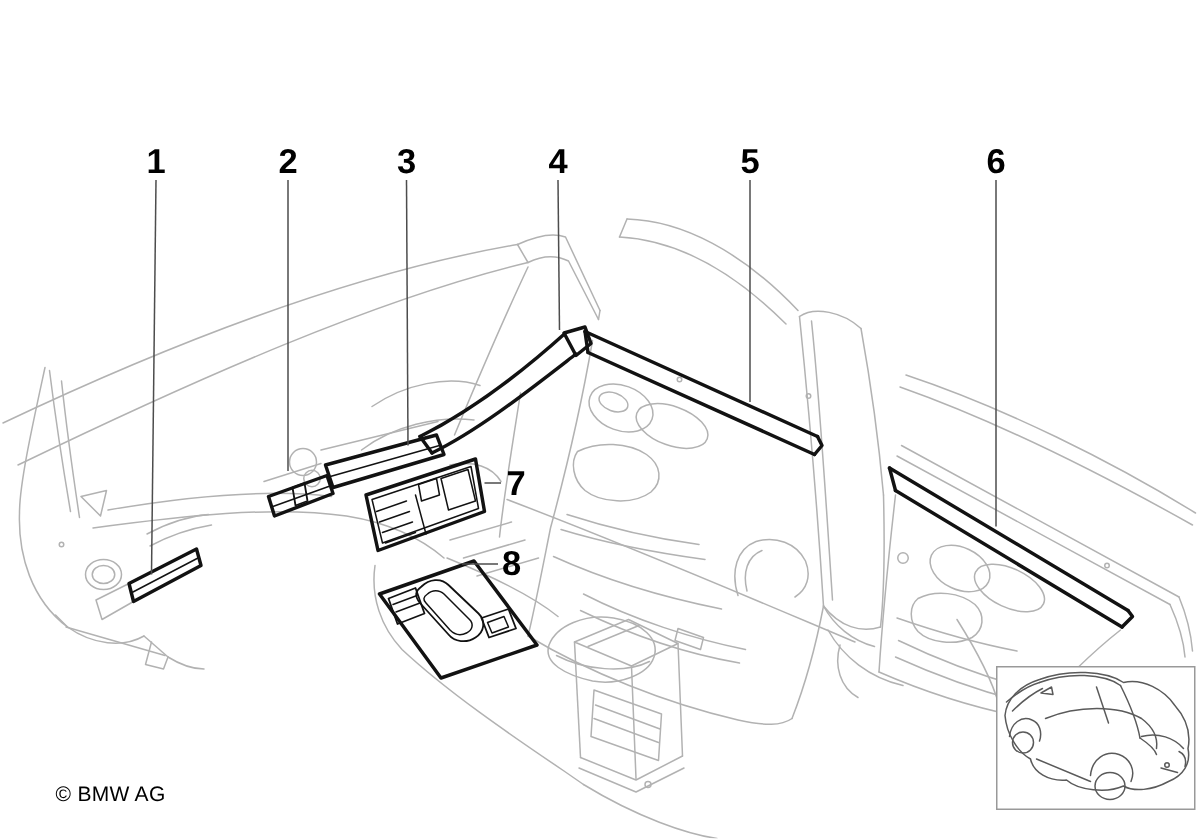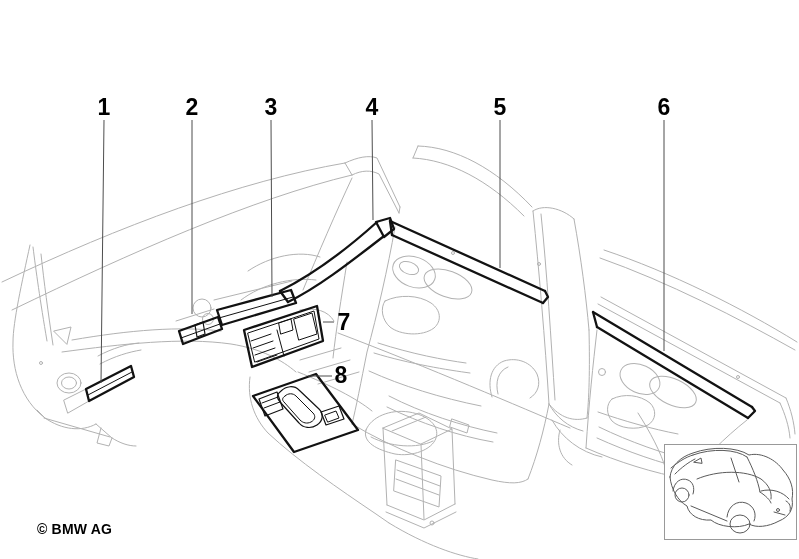--- a/index.html
+++ b/index.html
@@ -9,21 +9,21 @@
   
   .sk{fill:none;stroke:#b2b2b2;stroke-width:1;stroke-linecap:round;stroke-linejoin:round}
   
   .bold{fill:none;stroke:#121212;stroke-width:2.3;stroke-linecap:round;stroke-linejoin:round}
   .med{fill:none;stroke:#121212;stroke-width:1.2;stroke-linecap:round;stroke-linejoin:round}
   .thin{fill:none;stroke:#121212;stroke-width:1;stroke-linecap:round;stroke-linejoin:round}
   .leader{fill:none;stroke:#4d4d4d;stroke-width:1}
   .lbl{font-family:"Liberation Sans",sans-serif;font-weight:700;font-size:23px;fill:#000000}
   .box{fill:#ffffff;stroke:#999999;stroke-width:1}
   .car{fill:none;stroke:#5a5a5a;stroke-width:1;stroke-linecap:round;stroke-linejoin:round}
-  .copyright{position:absolute;left:37px;top:521px;font-size:14px;font-weight:700;
+  .copyright{position:absolute;left:37px;top:521px;font-size:14px;font-weight:400;
              color:#000;letter-spacing:.2px;white-space:nowrap}
 </style>
 </head>
 <body>
 
 <div class="stage">
 <svg width="799" height="559" viewBox="0 0 799 559">
 
   <g class="sk">
 

